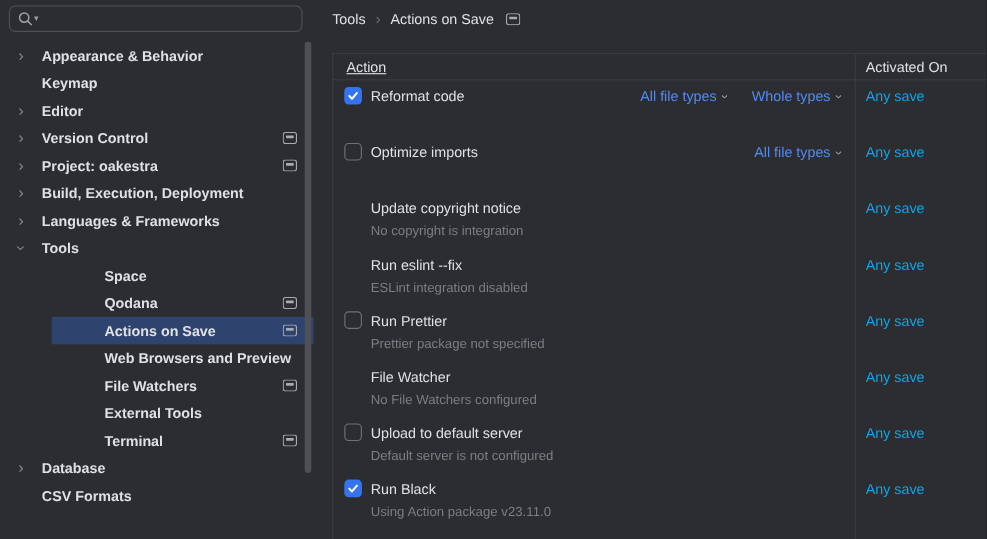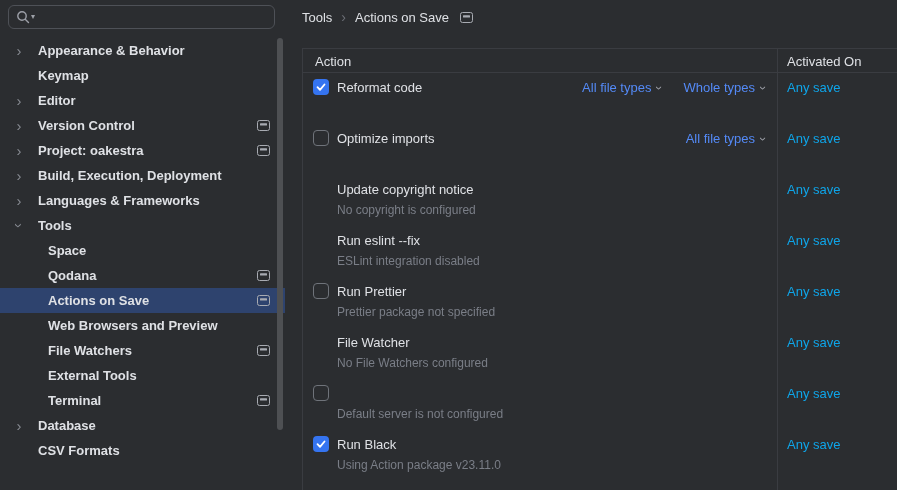--- a/index.html
+++ b/index.html
@@ -12,42 +12,42 @@
               border:1px solid #4E5157;border-radius:6px;display:flex;align-items:center;
               padding:0 7px;gap:3px;background:#2B2D30;}
   .search-box input{flex:1;background:transparent;border:none;outline:none;color:#DFE1E5;
               font-family:"Liberation Sans",sans-serif;font-size:13px;min-width:0;}
   .mag-wrap{display:flex;align-items:center;gap:1px;}
   .mag-arrow{color:#9DA0A8;font-size:8px;line-height:1;}
 
   .nav{position:absolute;left:0;top:38px;width:285px;}
   .nav-item{display:flex;align-items:center;height:25px;cursor:default;}
   .nav-item.lvl1{padding-left:12px;}
-  .nav-item.lvl2{padding-left:48px;}
+  .nav-item.lvl2{padding-left:48px;margin-left:47px;}
   .nav-item.selected{background:#2E436E;}
   .chev{width:14px;margin-right:12px;color:#878B92;font-size:15px;line-height:1;
         display:flex;align-items:center;justify-content:center;}
   .chev.down{transform:rotate(90deg);}
   .chev.spacer{visibility:hidden;}
   .nav-label{white-space:nowrap;font-weight:bold;}
   .mon{margin-left:auto;margin-right:15px;display:flex;align-items:center;}
   .scroll-thumb{position:absolute;left:277px;top:38px;width:6px;height:392px;
         background:#4E5053;border-radius:3px;}
 
   
   .breadcrumb{position:absolute;left:302px;top:8px;height:18px;display:flex;align-items:center;gap:9px;}
   .bc-sep{color:#6C6F76;font-size:14px;}
   .bc-item{color:#DFE1E5;}
   .bc-mon{display:flex;align-items:center;margin-left:2px;}
 
   .table-left-border{position:absolute;left:302px;top:48px;width:1px;height:442px;background:#3A3C41;}
   .col-divider{position:absolute;left:777px;top:48px;width:1px;height:442px;background:#3A3C41;}
   .thead{position:absolute;left:302px;top:48px;width:595px;height:25px;box-sizing:border-box;
          border-top:1px solid #3A3C41;border-bottom:1px solid #3A3C41;}
-  .th-action{position:absolute;left:13px;top:50%;transform:translateY(-50%);}
+  .th-action{position:absolute;left:13px;top:50%;transform:translateY(-50%);text-decoration:underline;}
   .th-activated{position:absolute;left:485px;top:50%;transform:translateY(-50%);}
 
   .rows{position:absolute;left:302px;top:74px;width:595px;}
   .row{position:relative;height:51px;}
   .cb{position:absolute;left:11px;top:5px;width:16px;height:16px;border-radius:4px;
       box-sizing:border-box;display:flex;align-items:center;justify-content:center;}
   .cb.checked{background:#3574F0;}
   .cb.unchecked{border:1.5px solid #6F737A;}
   .row-title{position:absolute;left:35px;top:6px;line-height:15px;white-space:nowrap;}
   .row-sub{position:absolute;left:35px;top:27px;font-size:12px;color:#7A7E87;white-space:nowrap;}
@@ -227,21 +227,21 @@
         <span class="drop">
           <span>All file types</span>
             <span class="dchev">›</span>
         </span>
       </span>
       <span class="activated">Any save</span>
     </div>
 
     <div class="row">
       <span class="row-title">Update copyright notice</span>
-      <span class="row-sub">No copyright is configured</span>
+      <span class="row-sub">No copyright is integration</span>
       <span class="activated">Any save</span>
     </div>
 
     <div class="row">
       <span class="row-title">Run eslint --fix</span>
       <span class="row-sub">ESLint integration disabled</span>
       <span class="activated">Any save</span>
     </div>
 
     <div class="row">
@@ -252,20 +252,21 @@
     </div>
 
     <div class="row">
       <span class="row-title">File Watcher</span>
       <span class="row-sub">No File Watchers configured</span>
       <span class="activated">Any save</span>
     </div>
 
     <div class="row">
       <span class="cb unchecked"></span>
+      <span class="row-title">Upload to default server</span>
       <span class="row-sub">Default server is not configured</span>
       <span class="activated">Any save</span>
     </div>
 
     <div class="row">
       <span class="cb checked">
         <svg width="12" height="12" viewBox="0 0 12 12">
             <polyline points="2.5,6.2 5,8.8 9.5,3.5" fill="none" stroke="#FFFFFF" stroke-width="1.8" stroke-linecap="round" stroke-linejoin="round"></polyline>
           </svg>
       </span>

